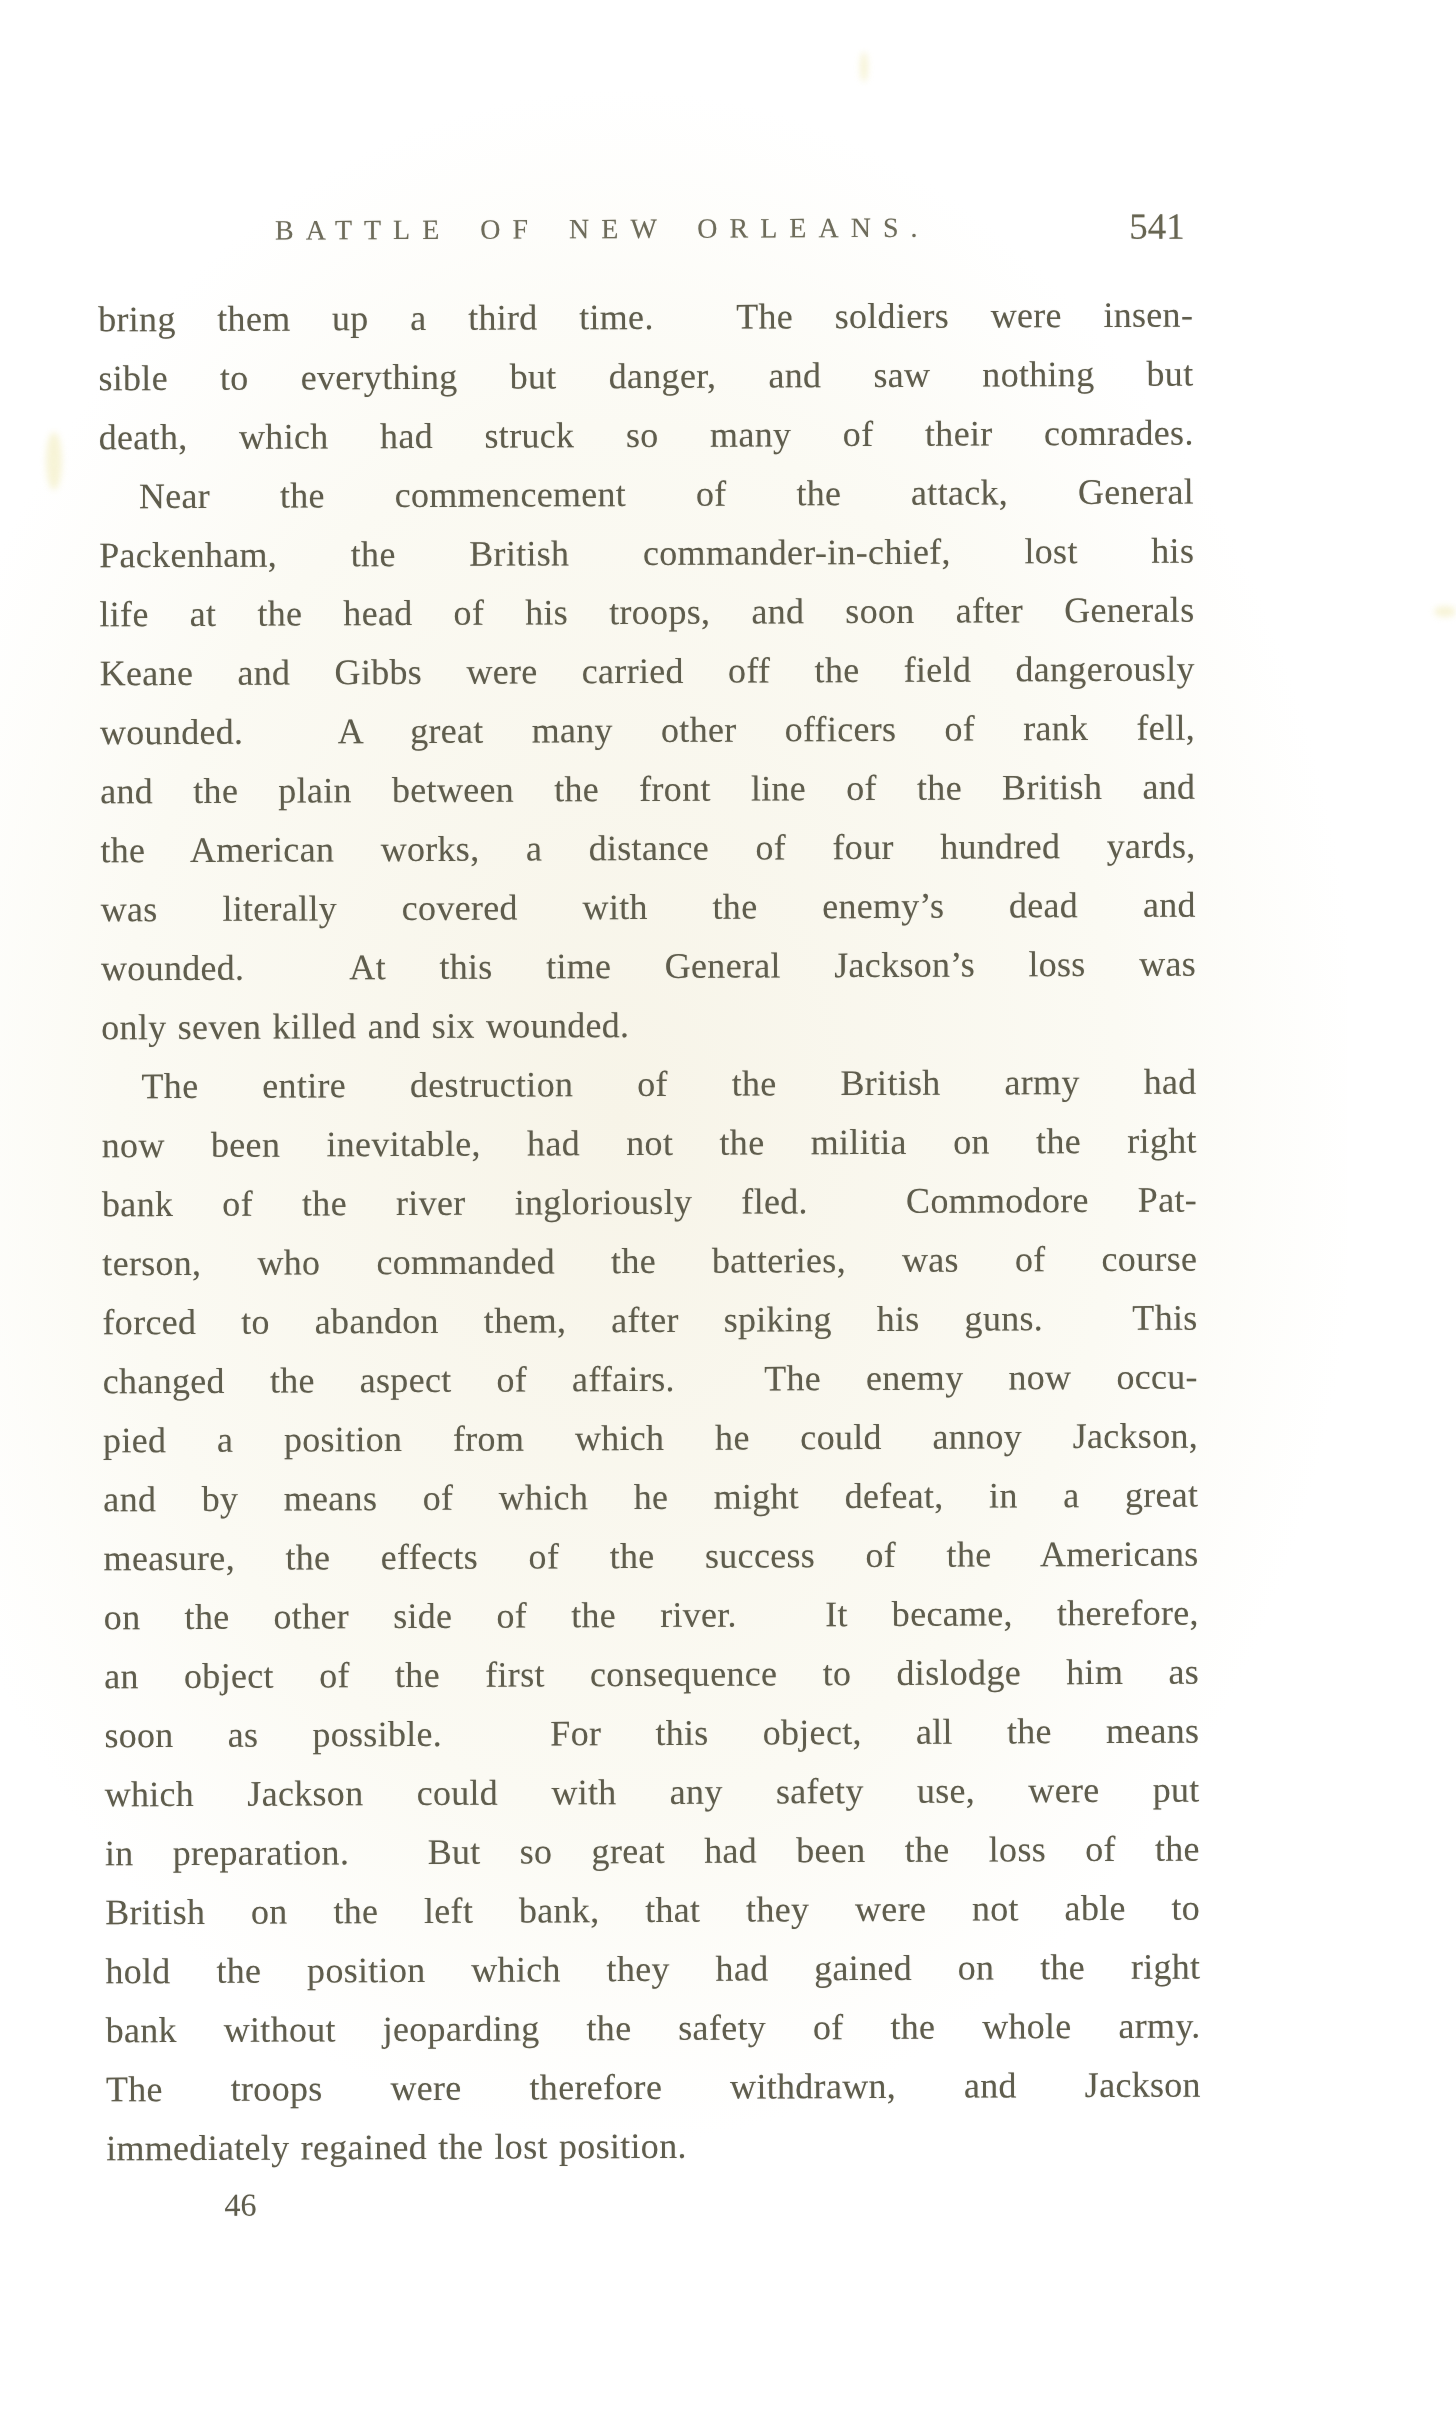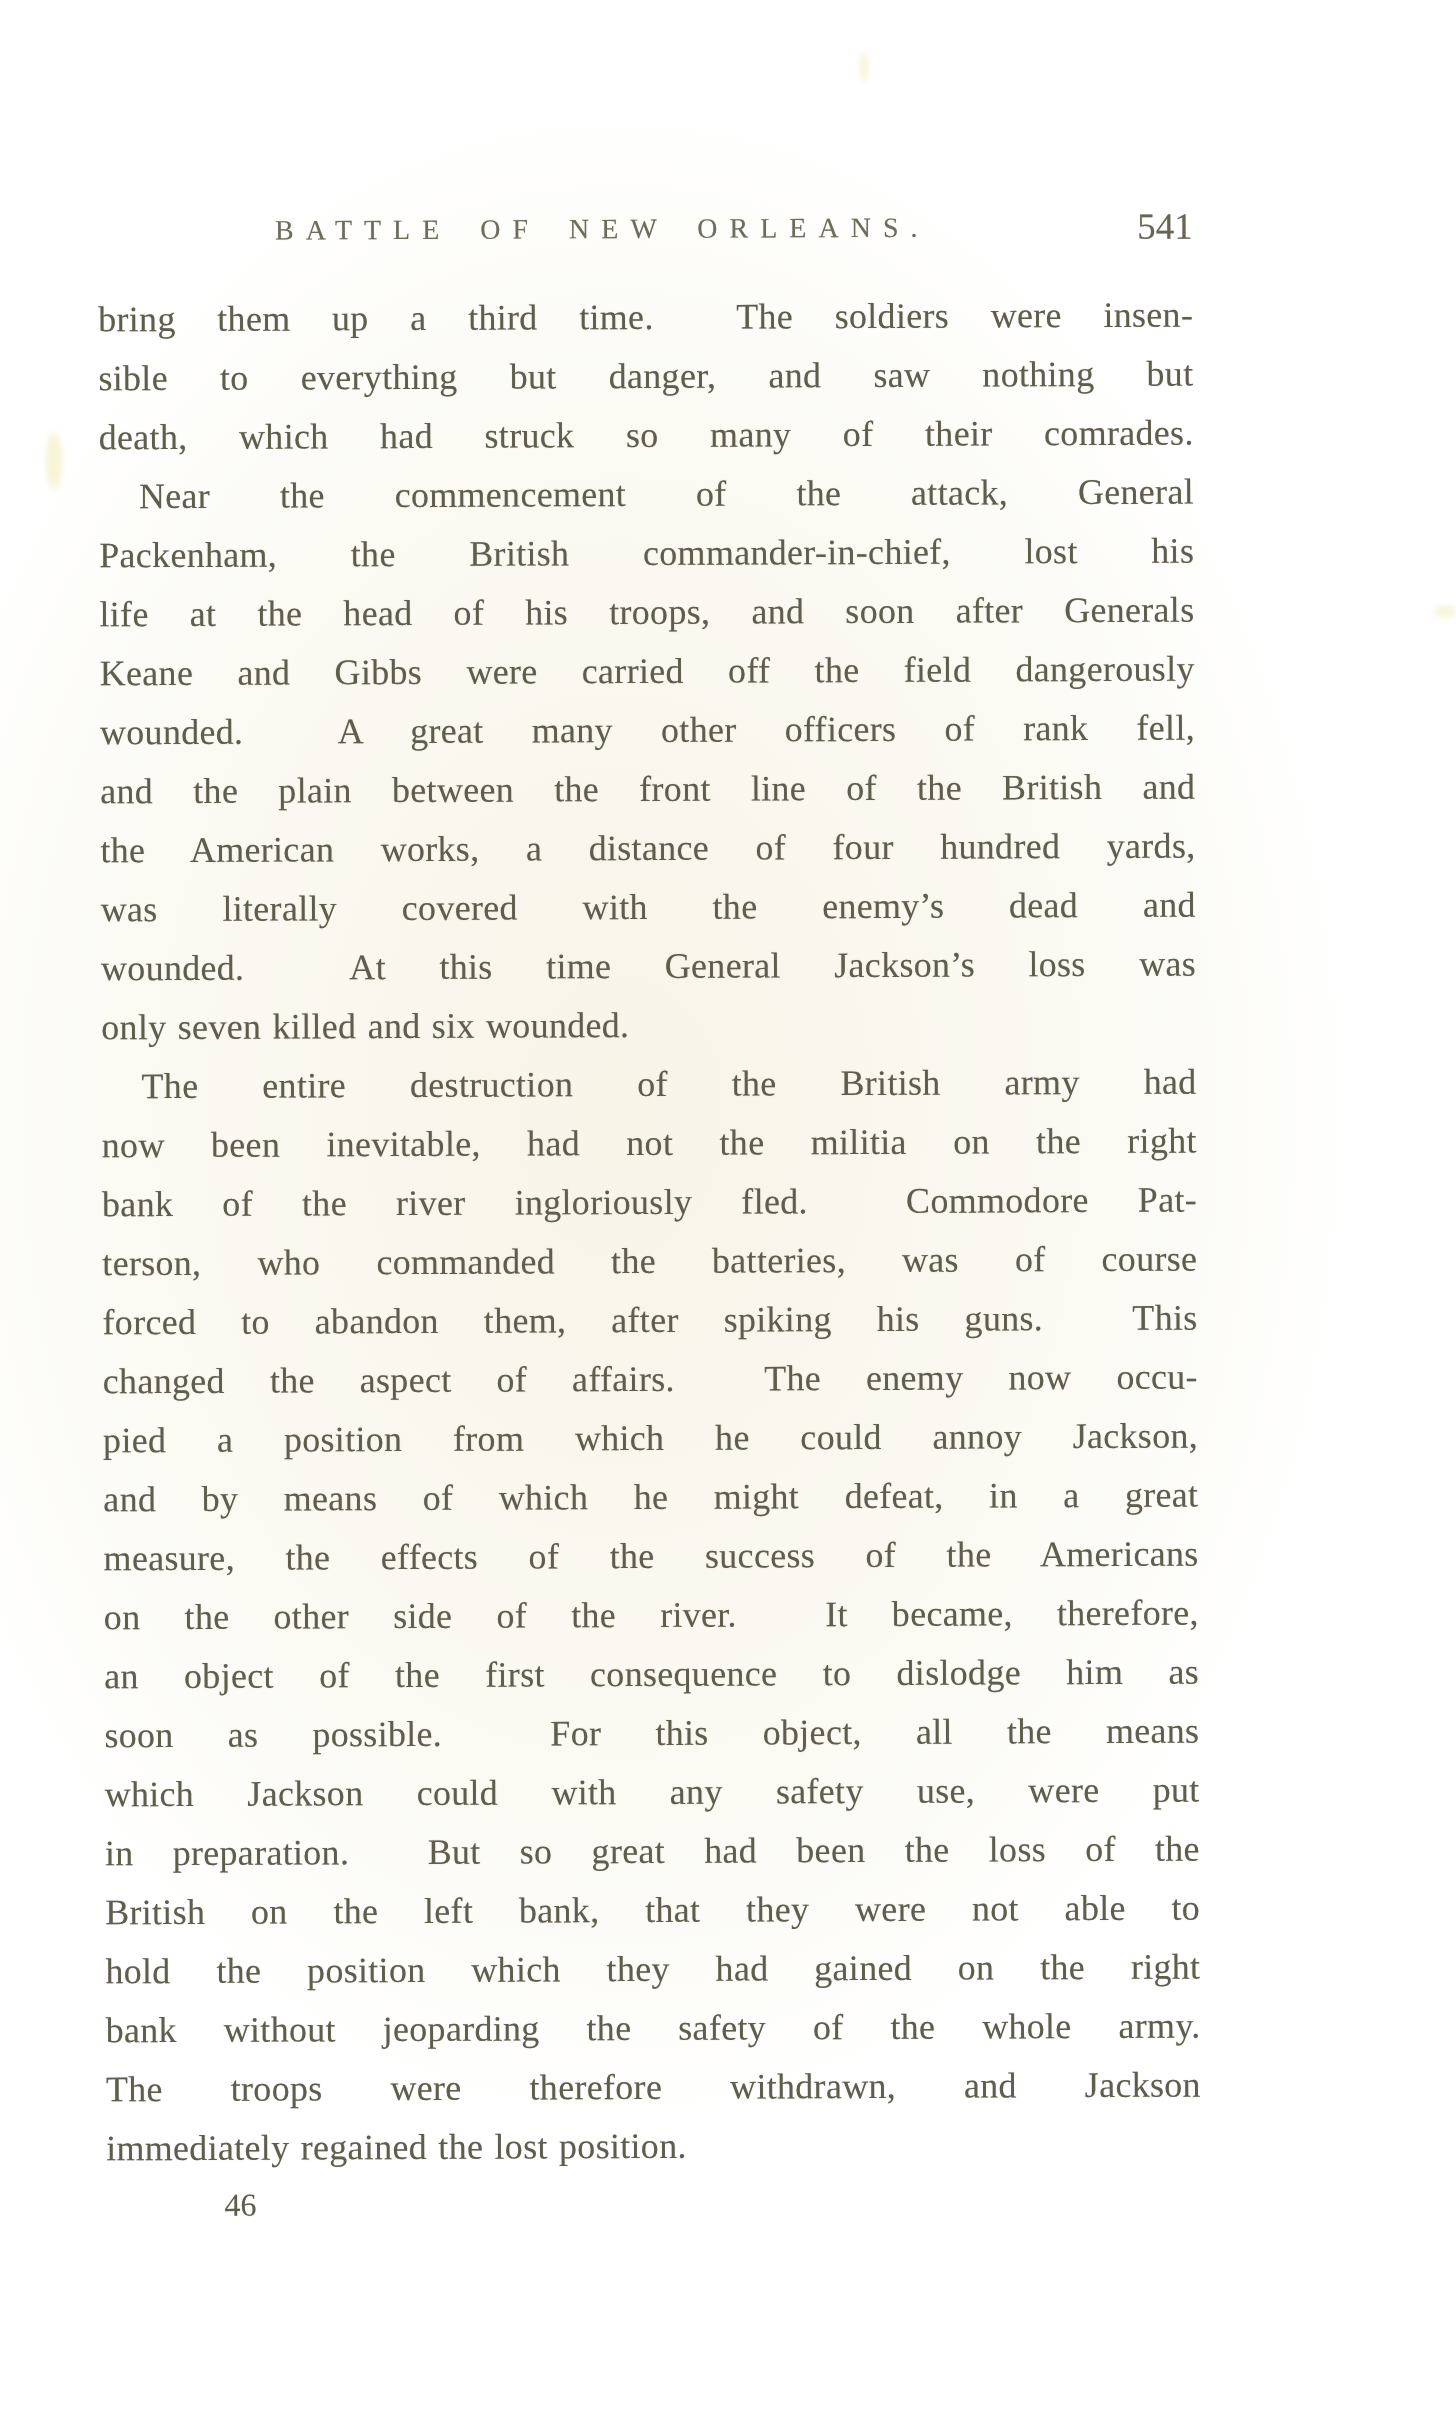--- a/index.html
+++ b/index.html
@@ -33,21 +33,21 @@
     top: 0;
     font-size: 28px;
     letter-spacing: 12px;
     word-spacing: 10px;
     white-space: nowrap;
     color: #6e6c5b;
     text-shadow: 0 0 1px rgba(110,108,91,.4);
   }
   .page-number {
     position: absolute;
-    right: 0; top: -6px;
+    right: 8px; top: -6px;
     font-size: 37px;
     color: #676552;
     text-shadow: 0 0 1px rgba(103,101,82,.4);
   }
   .body-text {
     position: absolute;
     left: 102px; top: 288px; width: 1095px;
   }
   .line {
     height: 59px;

